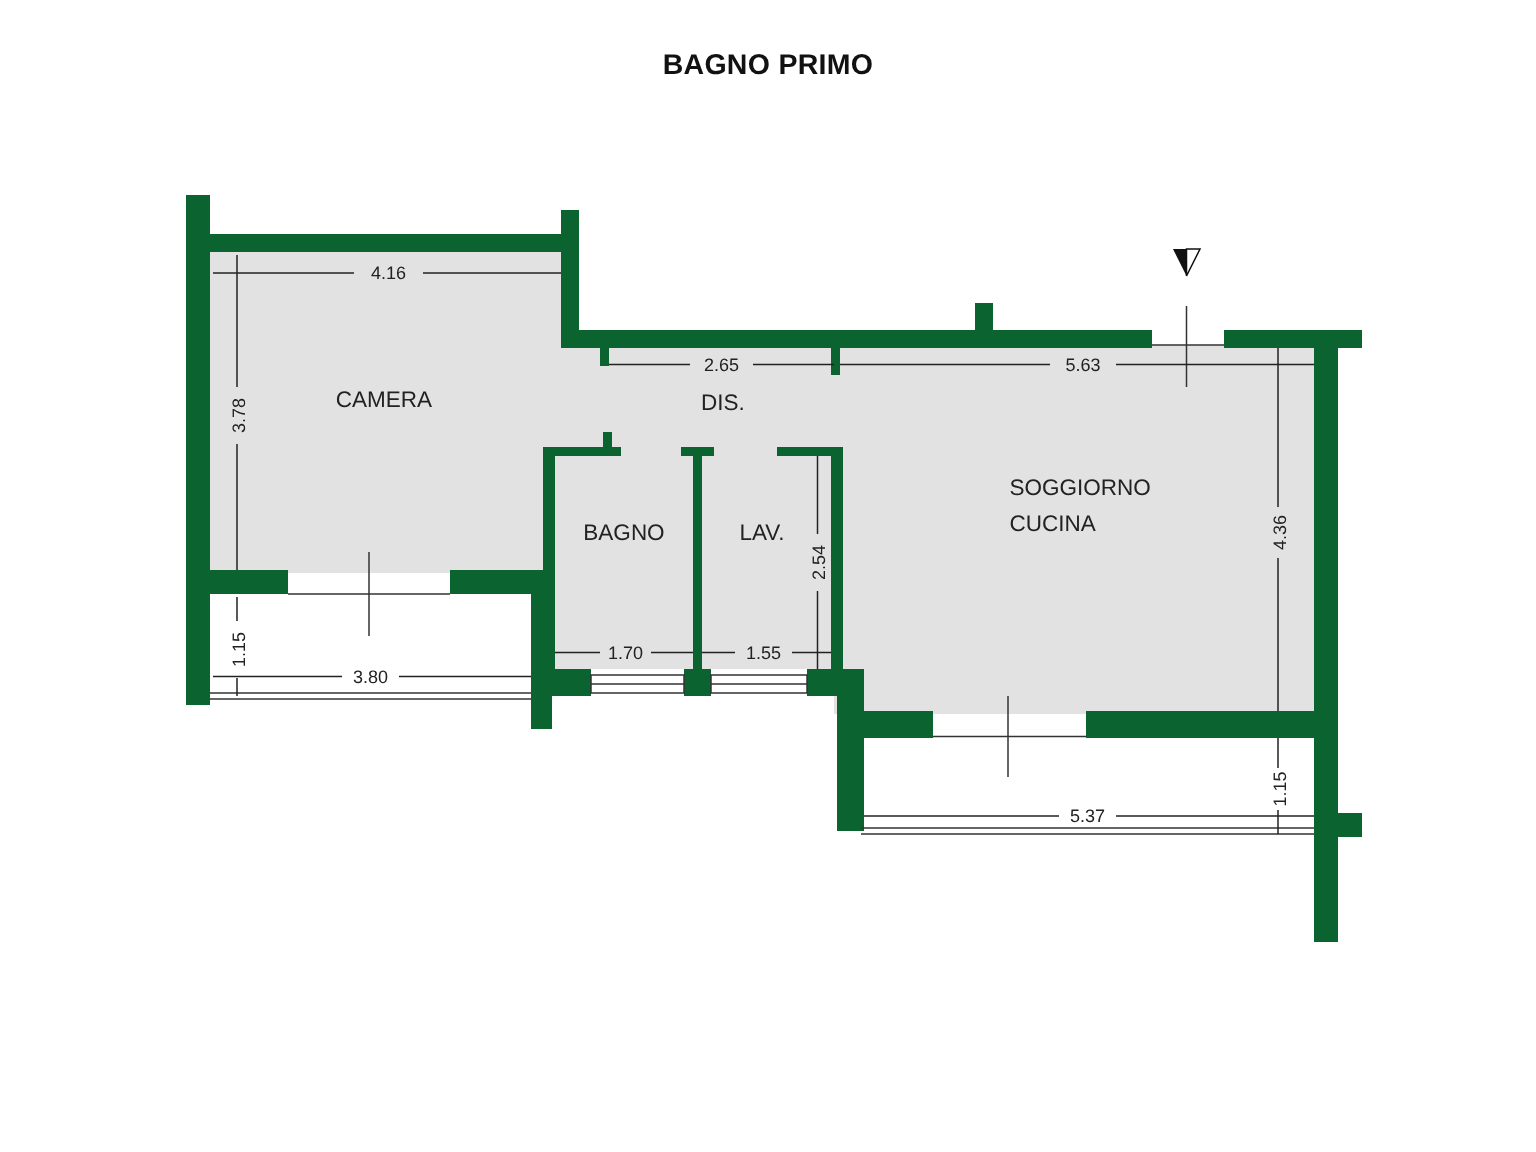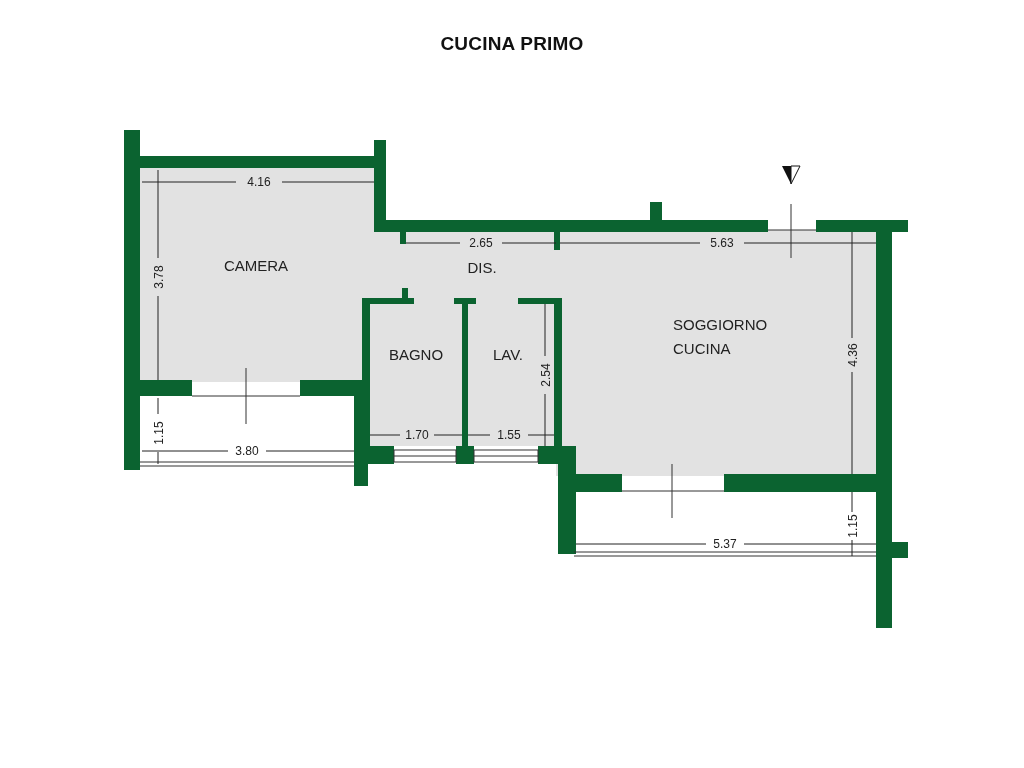--- a/index.html
+++ b/index.html
@@ -10,21 +10,21 @@
     .floor { fill: #e2e2e2; }
     .dim { stroke: #222; stroke-width: 1; fill: none; }
     .dimtxt { font-family: "Liberation Sans", sans-serif; font-size: 12px; fill: #222; }
     .room { font-family: "Liberation Sans", sans-serif; font-size: 15px; fill: #222; }
     .win { fill: #ffffff; stroke: #333; stroke-width: 1; }
     .line { stroke: #333; stroke-width: 1; }
   </style>
 </head>
 <body>
 
-<div class="title">CUCINA PRIMO</div>
+<div class="title">BAGNO PRIMO</div>
 
 <svg width="1024" height="768" viewBox="0 0 1024 768">
 
   <g>
     <rect class="floor" x="140" y="168" width="236" height="214"></rect>
     <rect class="floor" x="376" y="230" width="500" height="70"></rect>
     <rect class="floor" x="370" y="300" width="92" height="146"></rect>
     <rect class="floor" x="468" y="300" width="88" height="146"></rect>
     <rect class="floor" x="556" y="230" width="320" height="246"></rect>
     <rect class="floor" x="360" y="230" width="16" height="70"></rect>

